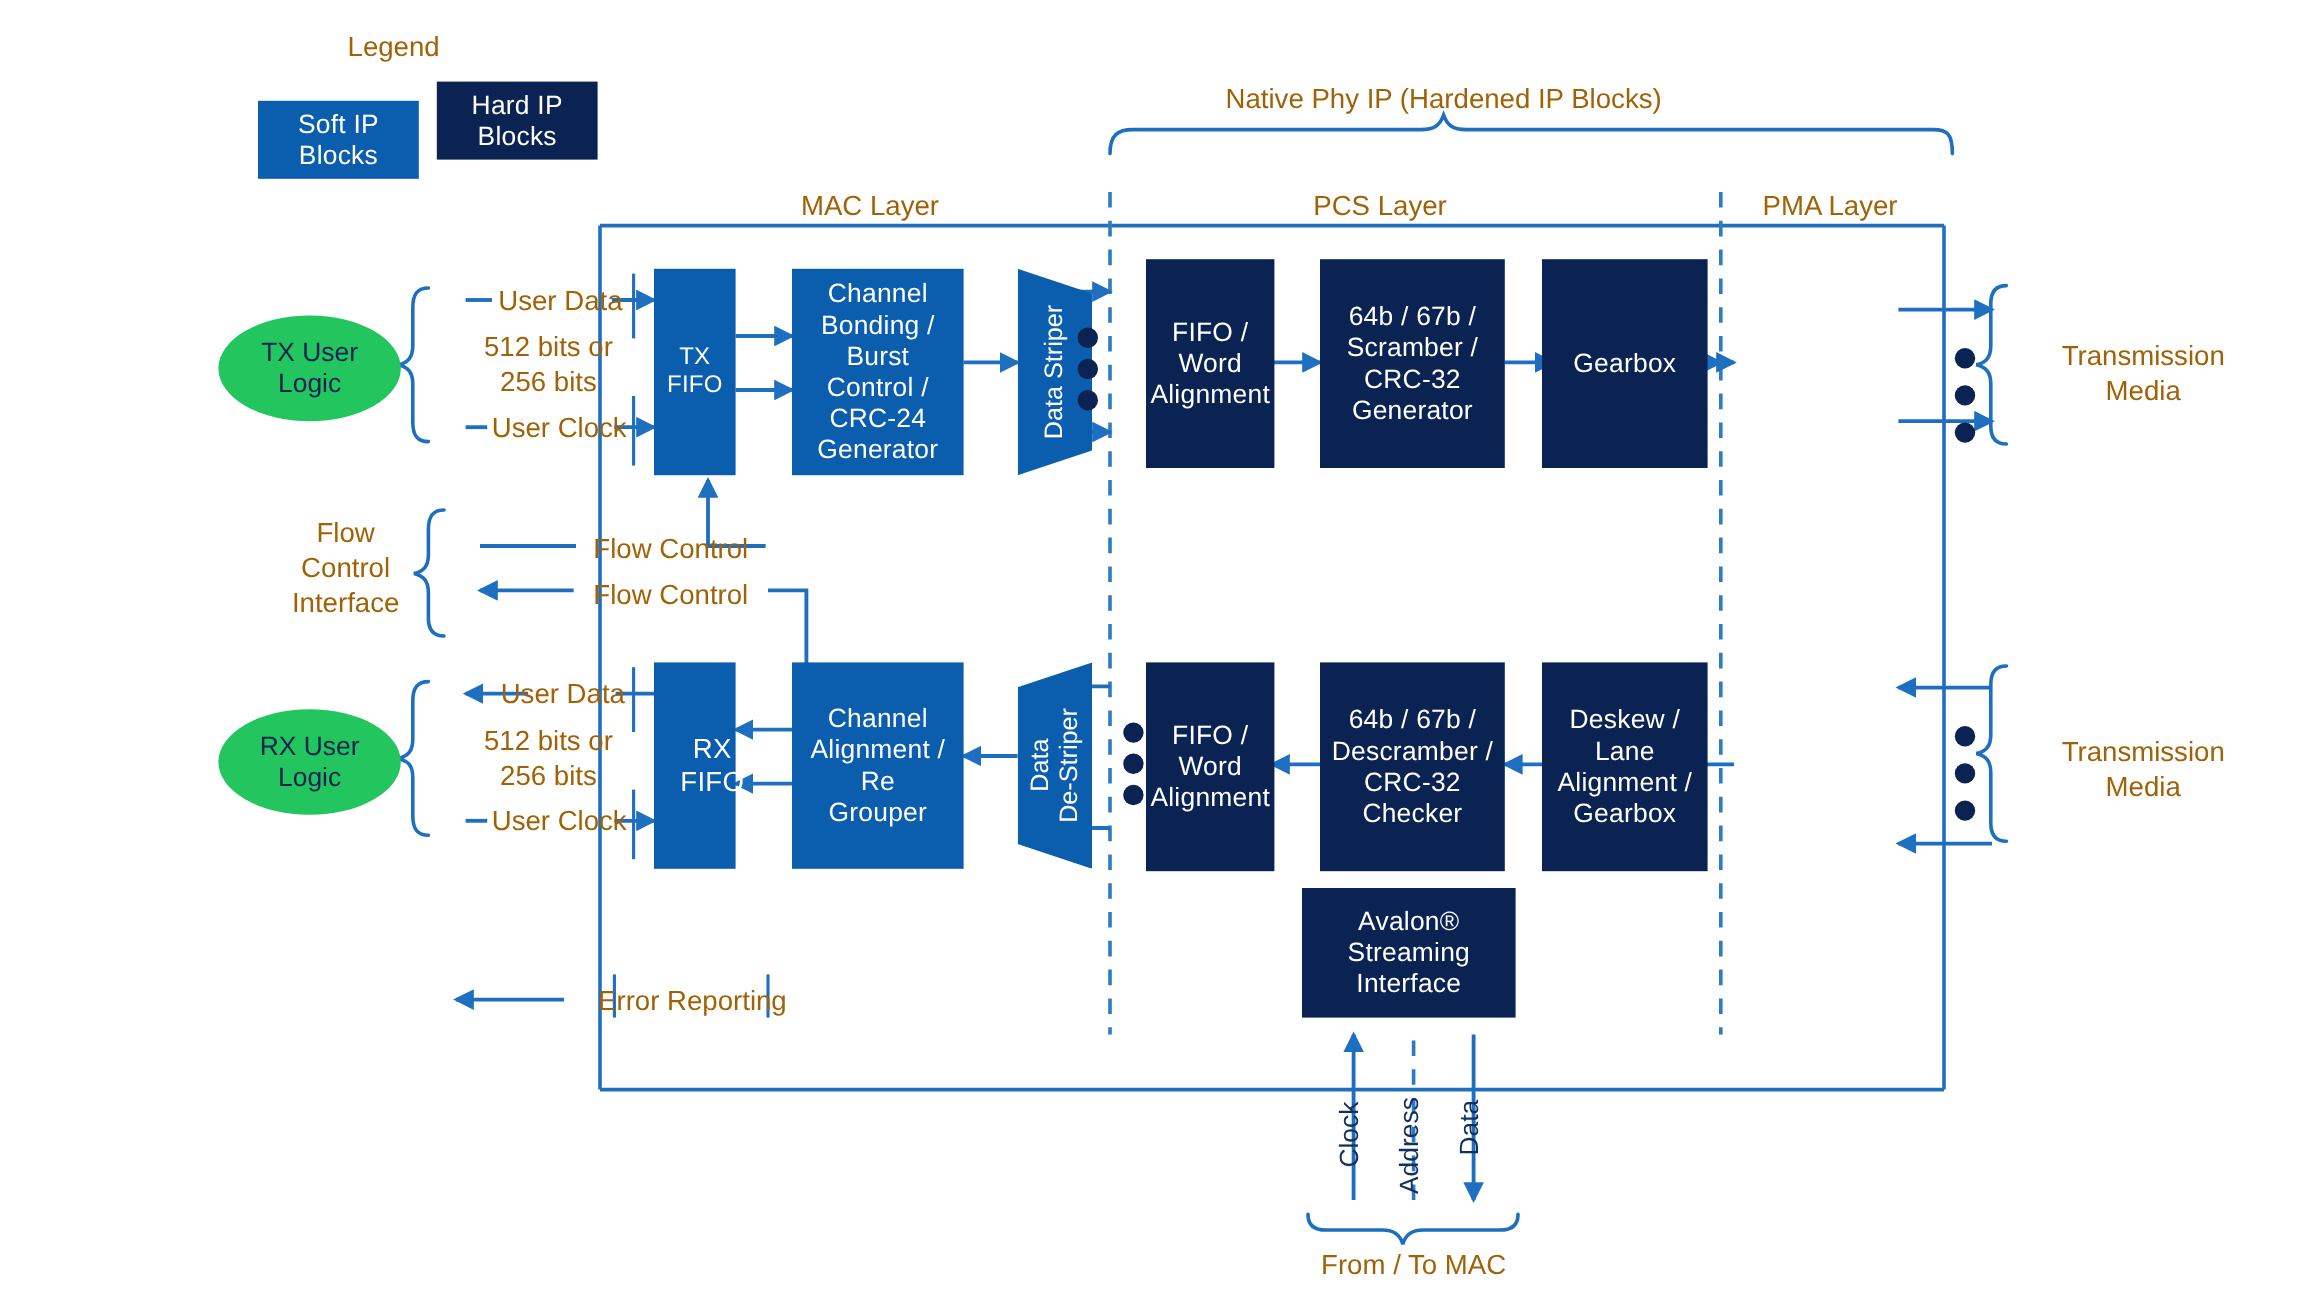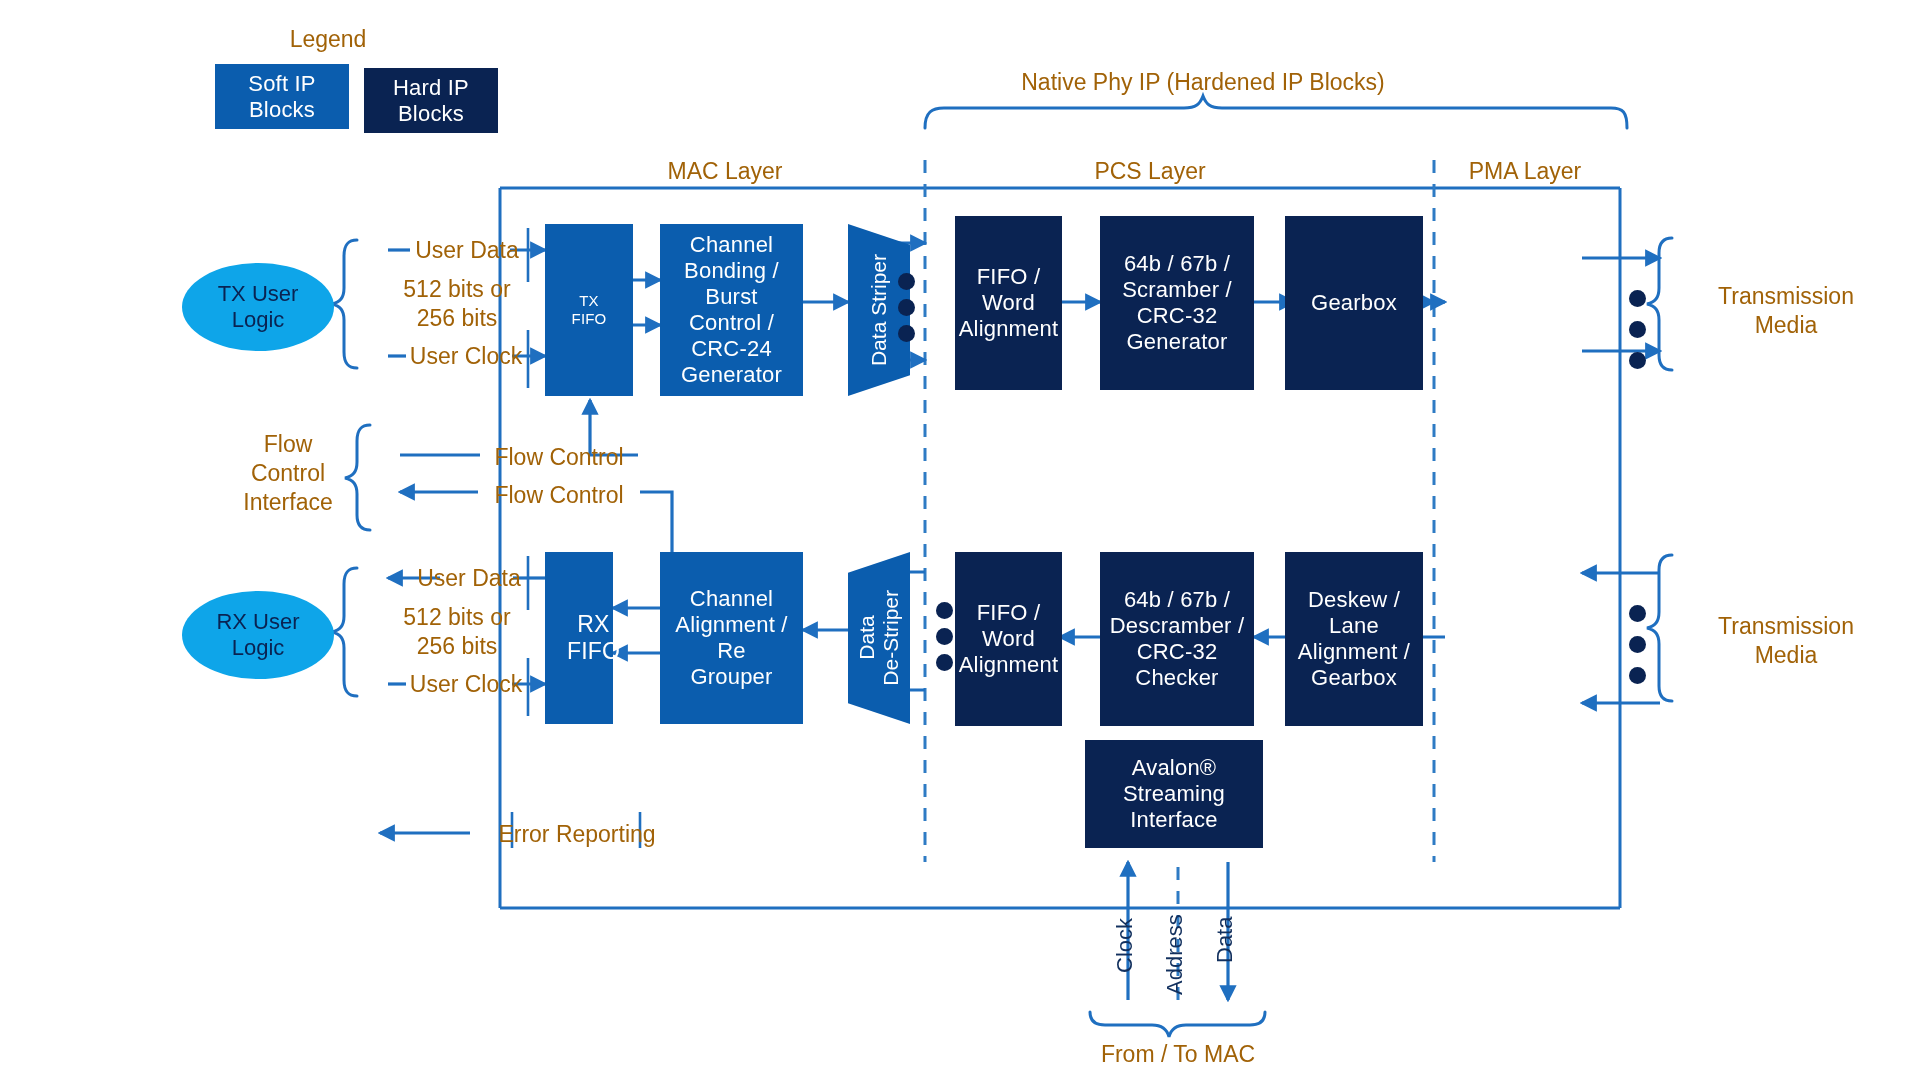--- a/index.html
+++ b/index.html
@@ -31,21 +31,21 @@
   .blk.soft { background: #0B5DAE; }
   .blk.hard { background: #0A2352; }
 
   .oval {
     position: absolute;
     display: flex;
     align-items: center;
     justify-content: center;
     text-align: center;
     border-radius: 50%;
-    background: #0ea5e9;
+    background: #22c55e;
     color: #0A2352;
     line-height: 1.2;
   }
 
   .lbl {
     position: absolute;
     color: #a16207;
     white-space: pre-line;
     line-height: 1.25;
   }
@@ -88,21 +88,21 @@
   .dash { stroke: #2E7BC4; stroke-width: 3; fill: none; stroke-dasharray: 13 11; }
   .frame { stroke: #1F6FC0; stroke-width: 3; fill: none; }
 </style>
 </head>
 <body>
 
 <div id="stage">
 
   <div class="lbl c" style="left:258px; top:25px; width:140px; font-size:23px;">Legend</div>
 
-  <div class="blk soft" style="left:215px; top:64px; width:134px; height:65px; font-size:22px;">
+  <div class="blk soft" style="left:215px; top:84px; width:134px; height:65px; font-size:22px;">
     <span style="white-space:pre-line;">Soft IP
 Blocks</span>
   </div>
 
   <div class="blk hard" style="left:364px; top:68px; width:134px; height:65px; font-size:22px;">
     <span style="white-space:pre-line;">Hard IP
 Blocks</span>
   </div>
 
   <svg class="layer" viewBox="0 0 1920 1080">
@@ -234,21 +234,21 @@
   <div class="oval" style="left:182px; top:263px; width:152px; height:88px; font-size:22px;">
     <span style="white-space:pre-line;">TX User
 Logic</span>
   </div>
 
   <div class="lbl c" style="left:406px; top:236px; width:122px; font-size:23px;">User Data</div>
   <div class="lbl c" style="left:386px; top:275px; width:142px; font-size:23px;">512 bits or
 256 bits</div>
   <div class="lbl c" style="left:404px; top:342px; width:124px; font-size:23px;">User Clock</div>
 
-  <div class="blk soft" style="left:545px; top:224px; width:88px; height:172px; font-size:15px;align-items:center;">
+  <div class="blk soft" style="left:545px; top:224px; width:68px; height:172px; font-size:20px;align-items:center;">
     <span style="white-space:pre-line;">TX
 FIFO</span>
   </div>
 
   <div class="blk soft" style="left:660px; top:224px; width:143px; height:172px; font-size:22px;">
     <span style="white-space:pre-line;">Channel
 Bonding /
 Burst
 Control /
 CRC-24

